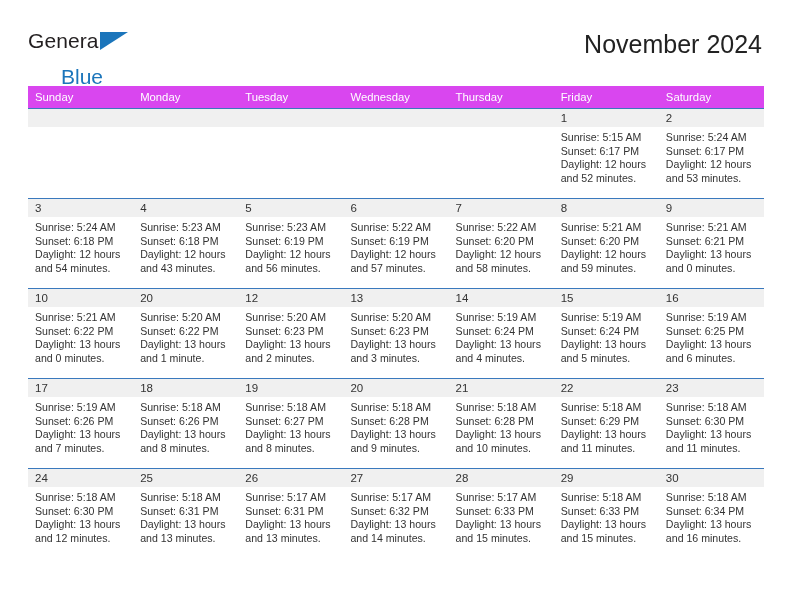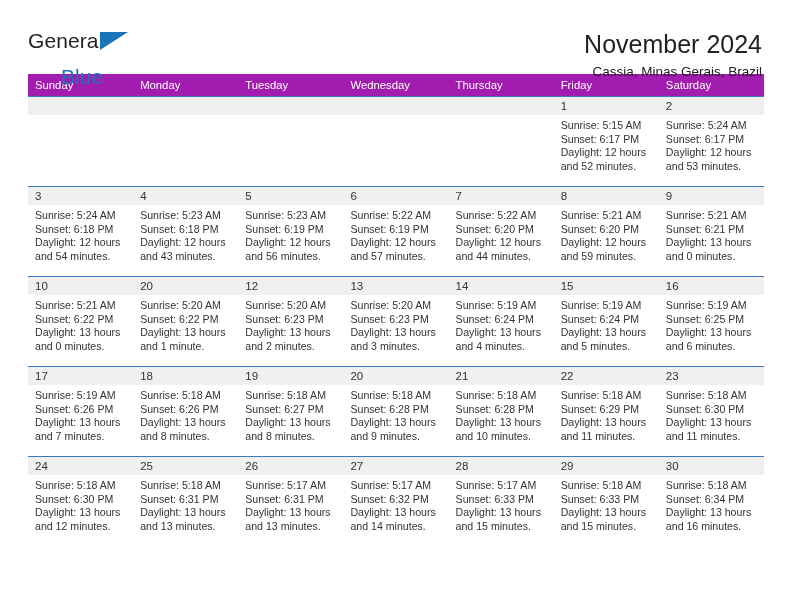--- a/index.html
+++ b/index.html
@@ -22,21 +22,21 @@
     box-sizing: border-box;
     padding: 0 28px;
   }
 
   
   .header {
     display: flex;
     justify-content: space-between;
     align-items: flex-start;
     padding-top: 30px;
-    height: 74px;
+    height: 86px;
     box-sizing: border-box;
   }
   .brand {
     display: block;
     position: relative;
     width: 110px;
     height: 48px;
     line-height: 1;
   }
   .brand-general {
@@ -60,21 +60,21 @@
     position: absolute;
     left: 72px;
     top: 2px;
     width: 0;
     height: 0;
     border-left: 28px solid #1b75bb;
     border-bottom: 18px solid transparent;
   }
 
   .title-block {
-    text-align: right;
+    text-align: center;
     padding-right: 2px;
   }
   .cal-title {
     font-size: 25px;
     color: #222222;
     line-height: 1.12;
     font-weight: normal;
     margin: 0;
     white-space: nowrap;
   }
@@ -88,21 +88,21 @@
 
   
   .calendar {
     width: 736px;
     border-collapse: collapse;
     table-layout: fixed;
   }
   .calendar col { width: 14.2857%; }
 
   thead th {
-    background: #a21caf;
+    background: #d946ef;
     color: #ffffff;
     font-size: 11.3px;
     font-weight: normal;
     text-align: left;
     padding: 5px 0 5px 7px;
     height: 19px;
     box-sizing: border-box;
     line-height: 1.1;
   }
 
@@ -144,21 +144,20 @@
   <div class="header">
 
     <a class="brand" href="#">
       <span class="brand-general">General</span>
       <span class="brand-triangle"></span>
       <span class="brand-blue">Blue</span>
     </a>
 
     <div class="title-block">
       <h1 class="cal-title">November 2024</h1>
-      <p class="cal-subtitle">Cassia, Minas Gerais, Brazil</p>
     </div>
 
   </div>
 
   <table class="calendar">
     <colgroup>
       <col>
         <col>
         <col>
         <col>
@@ -249,21 +248,21 @@
               <div>Daylight: 12 hours</div>
               <div>and 57 minutes.</div>
             </div>
           </td>
           <td>
             <div class="daynum-band">7</div>
             <div class="cell-body">
               <div>Sunrise: 5:22 AM</div>
               <div>Sunset: 6:20 PM</div>
               <div>Daylight: 12 hours</div>
-              <div>and 44 minutes.</div>
+              <div>and 58 minutes.</div>
             </div>
           </td>
           <td>
             <div class="daynum-band">8</div>
             <div class="cell-body">
               <div>Sunrise: 5:21 AM</div>
               <div>Sunset: 6:20 PM</div>
               <div>Daylight: 12 hours</div>
               <div>and 59 minutes.</div>
             </div>

